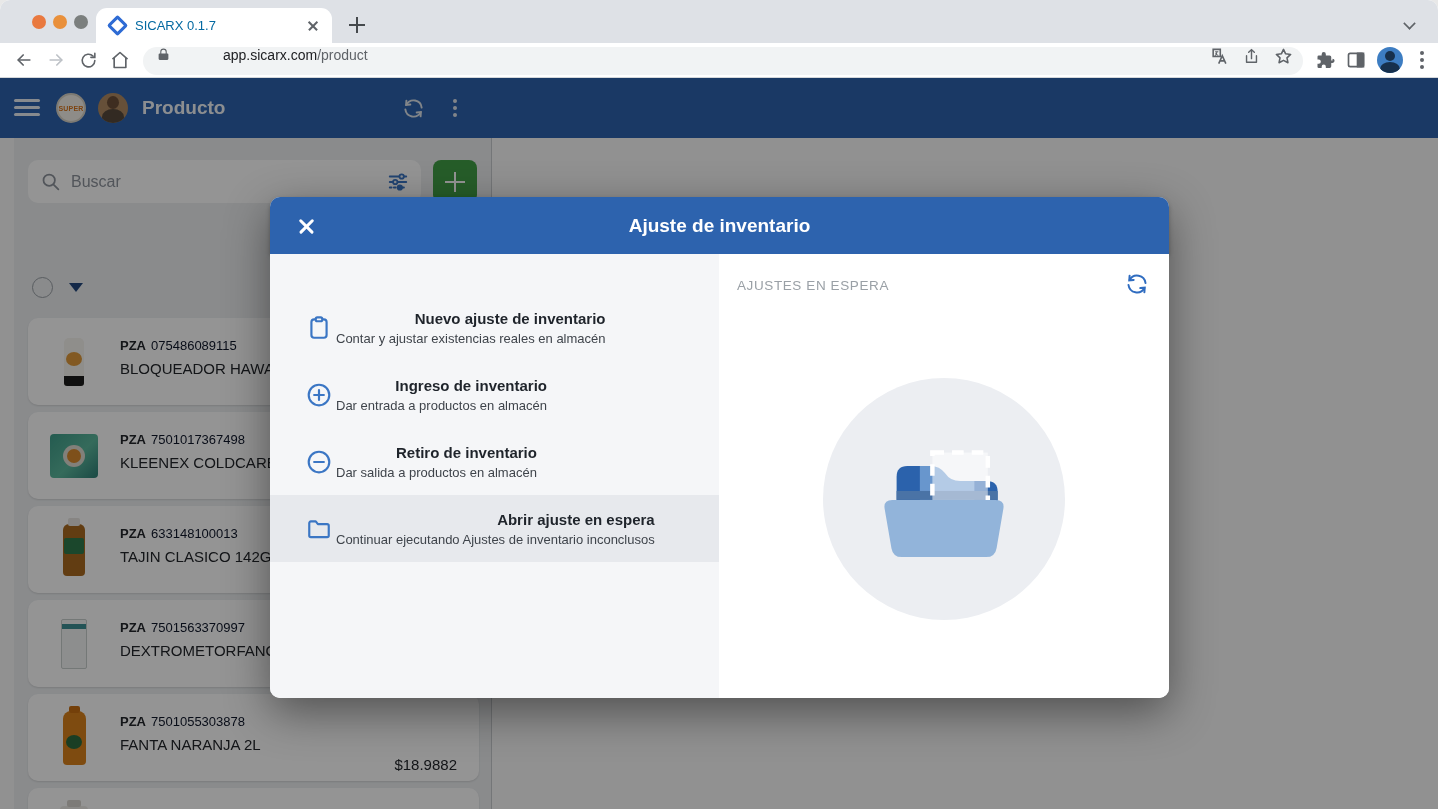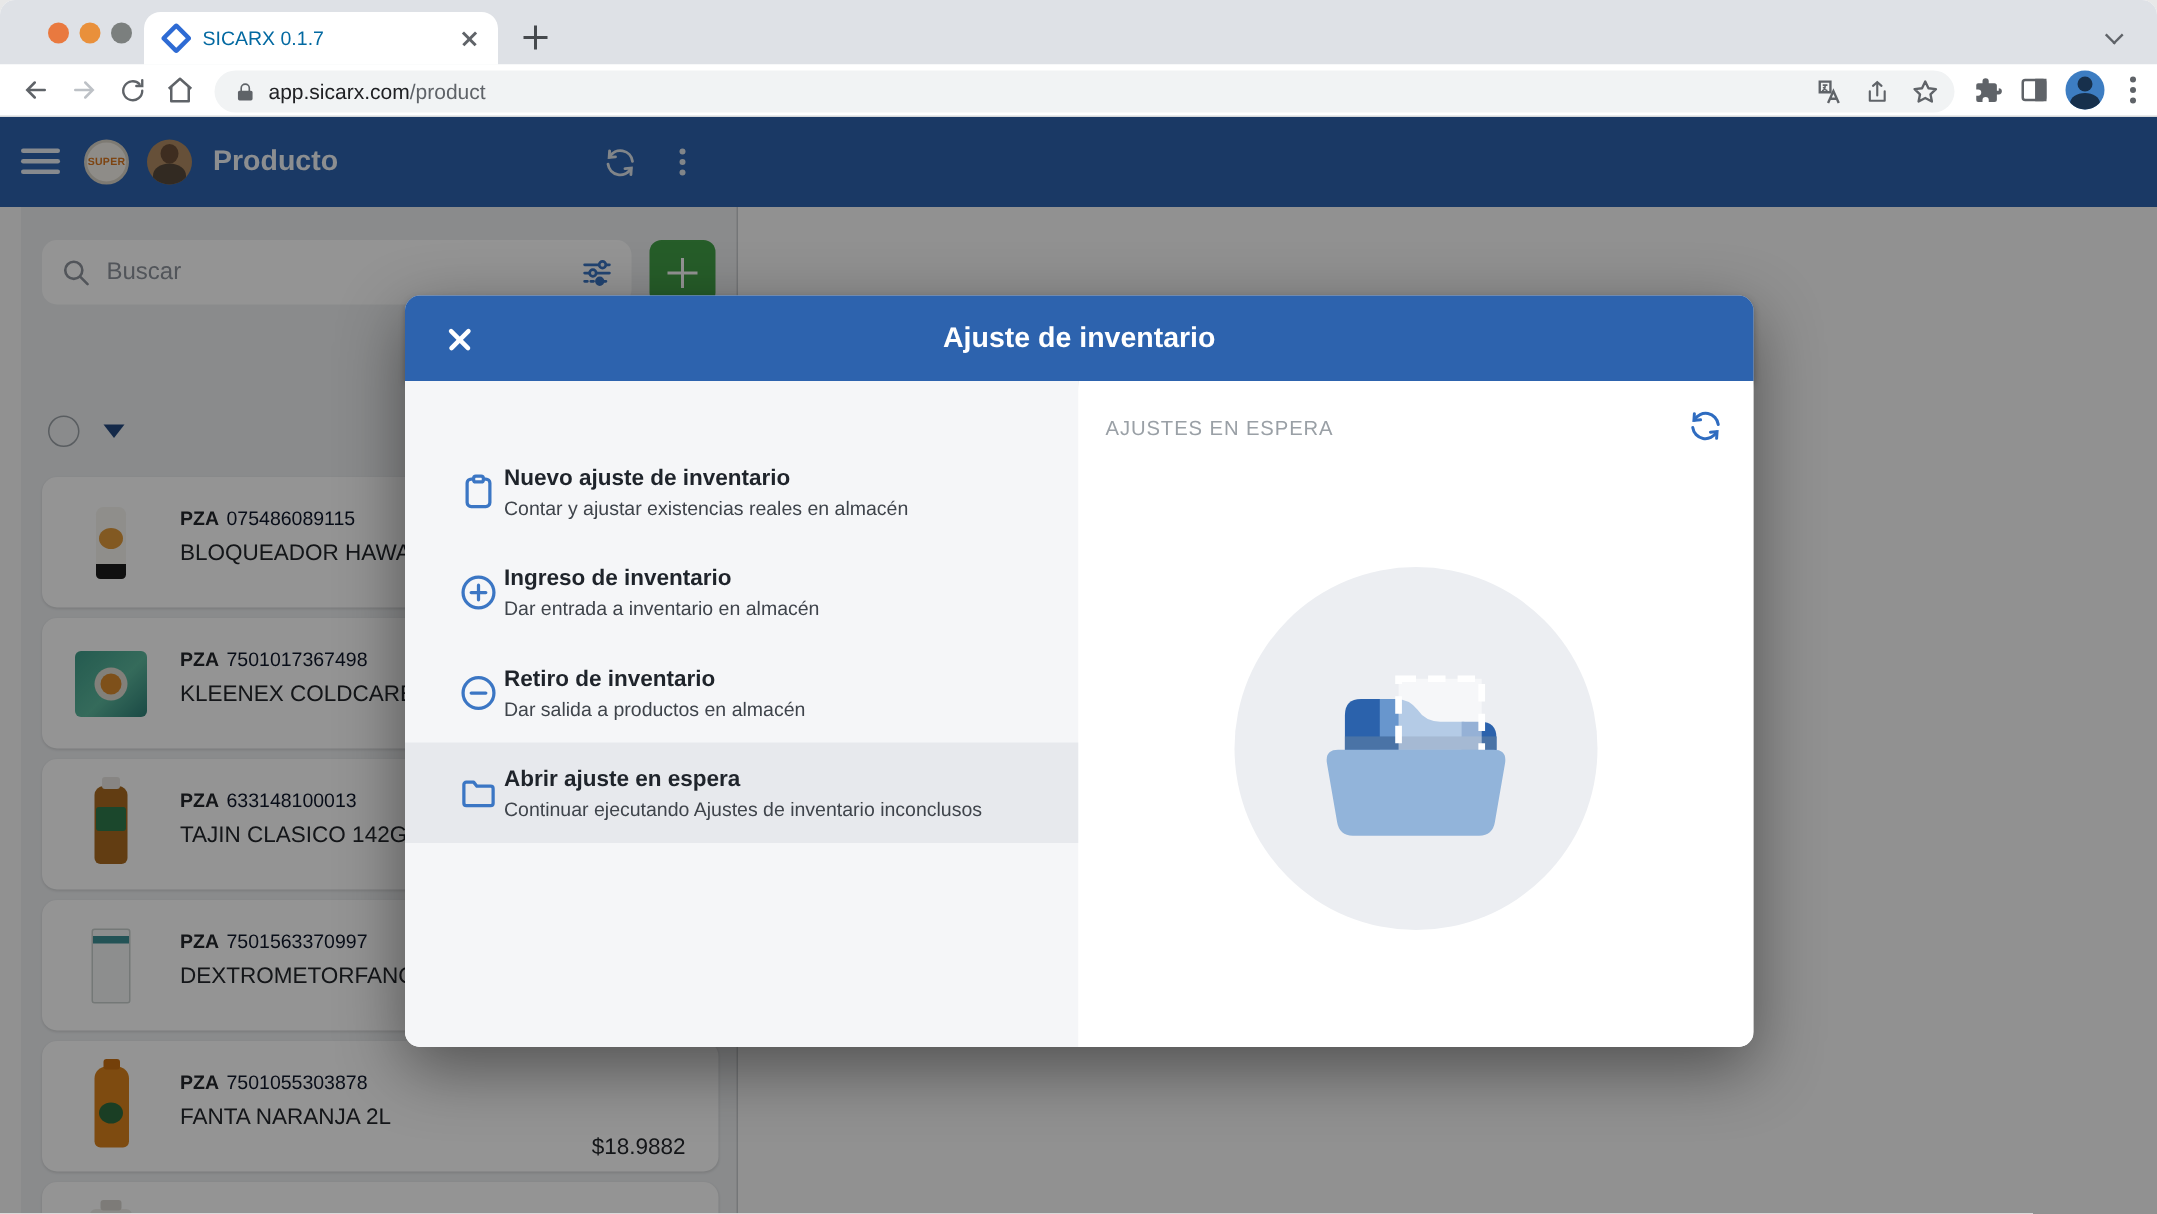--- a/index.html
+++ b/index.html
@@ -21,21 +21,21 @@
   .newtab { position:absolute; left:344px; top:12px; width:26px; height:26px; }
   .newtab::before { content:""; position:absolute; left:5px; top:12px; width:16px; height:2px; background:#45494d; }
   .newtab::after  { content:""; position:absolute; left:12px; top:5px; width:2px; height:16px; background:#45494d; }
   .strip-chevron { position:absolute; right:22px; top:17px; width:12px; height:12px; }
   .strip-chevron::before { content:""; position:absolute; left:0; top:1px; width:9px; height:9px; border-right:2px solid #5f6368; border-bottom:2px solid #5f6368; transform:rotate(45deg) scale(.8); }
 
   
   .toolbar { position:relative; height:35px; background:#ffffff; border-bottom:1px solid #d4d7da; display:flex; align-items:center; }
   .nav-ic { width:24px; height:24px; flex:none; display:flex; align-items:center; justify-content:center; }
   .i-back { margin-left:12px; } .i-fwd { margin-left:8px; } .i-reload{ margin-left:8px;} .i-home{ margin-left:8px;}
-  .omnibox { position:absolute; left:143px; top:4px; width:1160px; height:28px; background:#f1f3f4; border-radius:14px; display:flex; align-items:center; padding:0 10px 0 14px; }
+  .omnibox { position:absolute; left:143px; top:4px; width:1160px; height:28px; background:#f1f3f4; border-radius:14px; display:flex; align-items:flex-start; padding:0 10px 0 14px;gap:44px; }
   .url { font-size:14px; margin-left:9px; white-space:nowrap; }
   .url .host { color:#202124; } .url .path { color:#5f6368; }
   .omni-right { position:absolute; right:10px; display:flex; gap:14px; align-items:center; }
   .tb-right { position:absolute; right:8px; top:4px; display:flex; gap:11px; align-items:center; }
   .avatar-browser { width:26px; height:26px; border-radius:50%; background:#3d7dc2; overflow:hidden; position:relative; }
   .avatar-browser::before { content:""; position:absolute; left:8px; top:4px; width:10px; height:10px; border-radius:50%; background:#17304c; }
   .avatar-browser::after { content:""; position:absolute; left:3px; top:15px; width:20px; height:14px; border-radius:50% 50% 0 0; background:#17304c; }
   .kebab { width:4px; height:18px; position:relative; margin:0 6px; }
   .kebab i { position:absolute; left:0; width:4px; height:4px; border-radius:50%; background:#5f6368; }
   .kebab i:nth-child(1){top:0;} .kebab i:nth-child(2){top:7px;} .kebab i:nth-child(3){top:14px;}
@@ -105,21 +105,21 @@
   .modal-close { position:absolute; left:26px; top:18px; width:21px; height:21px; cursor:pointer; }
   .modal-close::before, .modal-close::after { content:""; position:absolute; left:1px; top:9.5px; width:19px; height:2.6px; background:#fff; border-radius:2px; }
   .modal-close::before { transform:rotate(45deg);} .modal-close::after { transform:rotate(-45deg);}
   .modal-title { width:100%; text-align:center; color:#ffffff; font-size:19px; font-weight:bold; }
   .modal-body { position:absolute; left:0; top:57px; width:100%; height:444px; display:flex; border-radius:0 0 10px 10px; overflow:hidden; }
   .menu-pane { width:449px; height:100%; background:#f5f6f8; padding-top:40px; }
   .menu-item { position:relative; height:67px; display:flex; align-items:center; cursor:pointer; }
   .menu-item.selected { background:#e7e9ed; }
   .menu-ic { position:absolute; left:36px; width:26px; height:26px; color:#3b76c4; }
   .menu-txt { margin-left:66px; }
-  .menu-title { font-size:15px; font-weight:bold; color:#1f242b; }
+  .menu-title { font-size:15px; font-weight:bold; color:#1f242b;text-align:right; }
   .menu-sub { font-size:13px; color:#3f444b; margin-top:4px; }
 
   .wait-pane { flex:1; height:100%; background:#ffffff; position:relative; }
   .wait-header { position:absolute; left:18px; top:24px; font-size:13.5px; color:#9aa0a6; letter-spacing:.6px; }
   .wait-refresh { position:absolute; right:20px; top:18px; width:24px; height:24px; color:#2f6cc0; cursor:pointer; }
   .illus-circle { position:absolute; left:50%; top:188px; transform:translate(-50%,-50%) translateY(57px); width:242px; height:242px; border-radius:50%; background:#eceef2; display:flex; align-items:center; justify-content:center; }
 
   svg { display:block; }
 </style>
 </head>
@@ -341,21 +341,21 @@
             </div>
           </div>
 
           <div class="menu-item">
             <svg class="menu-ic" viewBox="0 0 24 24" fill="none" stroke="currentColor" stroke-width="2" stroke-linecap="round">
                 <circle cx="12" cy="12" r="9.5"></circle>
                 <path d="M12 7.5v9M7.5 12h9"></path>
               </svg>
             <div class="menu-txt">
               <div class="menu-title">Ingreso de inventario</div>
-              <div class="menu-sub">Dar entrada a inventario en almacén</div>
+              <div class="menu-sub">Dar entrada a productos en almacén</div>
             </div>
           </div>
 
           <div class="menu-item">
             <svg class="menu-ic" viewBox="0 0 24 24" fill="none" stroke="currentColor" stroke-width="2" stroke-linecap="round">
                 <circle cx="12" cy="12" r="9.5"></circle>
                 <path d="M7.5 12h9"></path>
               </svg>
             <div class="menu-txt">
               <div class="menu-title">Retiro de inventario</div>

